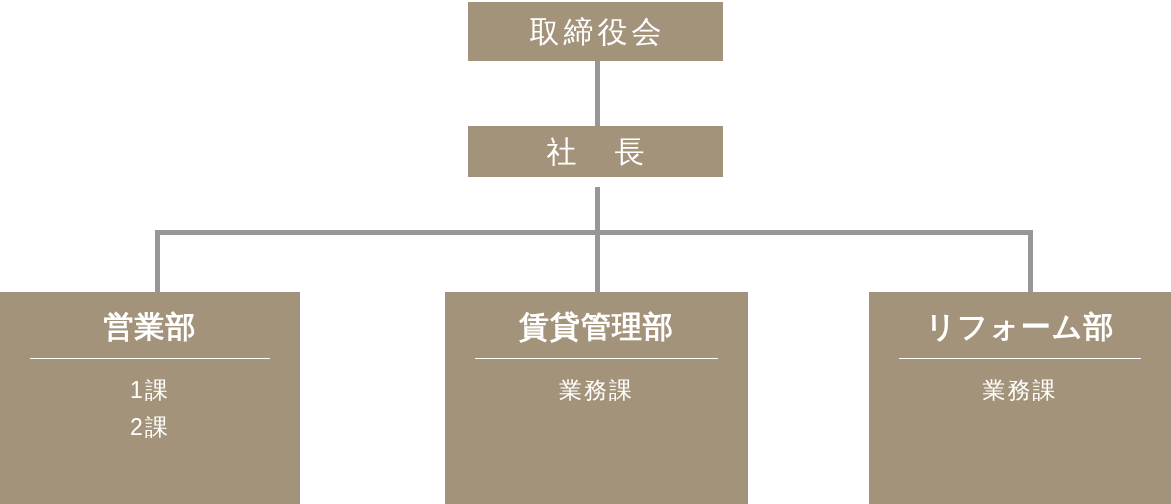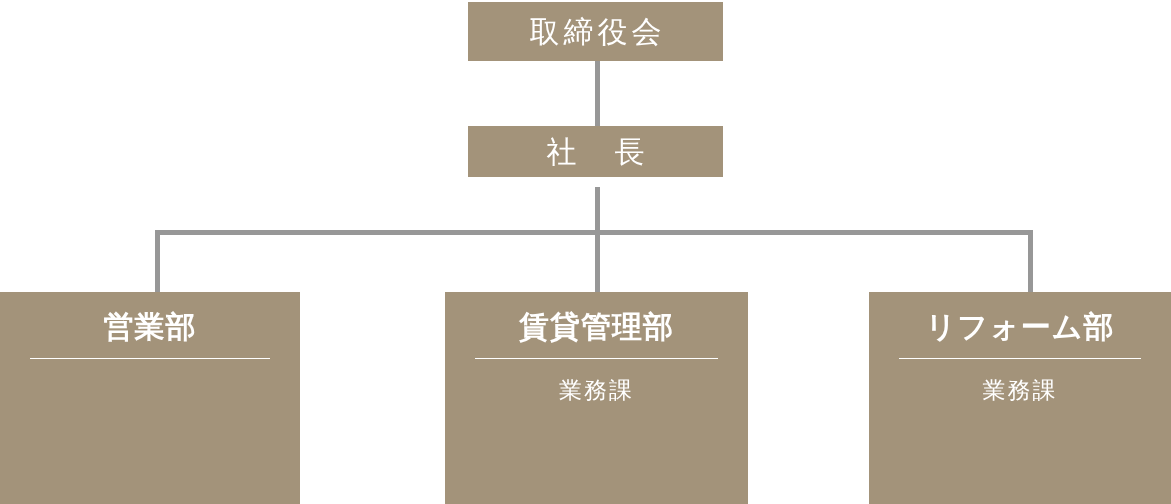--- a/index.html
+++ b/index.html
@@ -80,20 +80,24 @@
     <span>取締役会</span>
   </div>
 
   <div class="node node-president">
     <span>社　長</span>
   </div>
 
   <div class="dept dept-left">
     <div class="dept-title">営業部</div>
     <div class="dept-underline"></div>
+    <div class="dept-items">
+        <div class="dept-item">1課</div>
+        <div class="dept-item">2課</div>
+      </div>
   </div>
 
   <div class="dept dept-middle">
     <div class="dept-title">賃貸管理部</div>
     <div class="dept-underline"></div>
     <div class="dept-items">
         <div class="dept-item">業務課</div>
       </div>
   </div>
 

